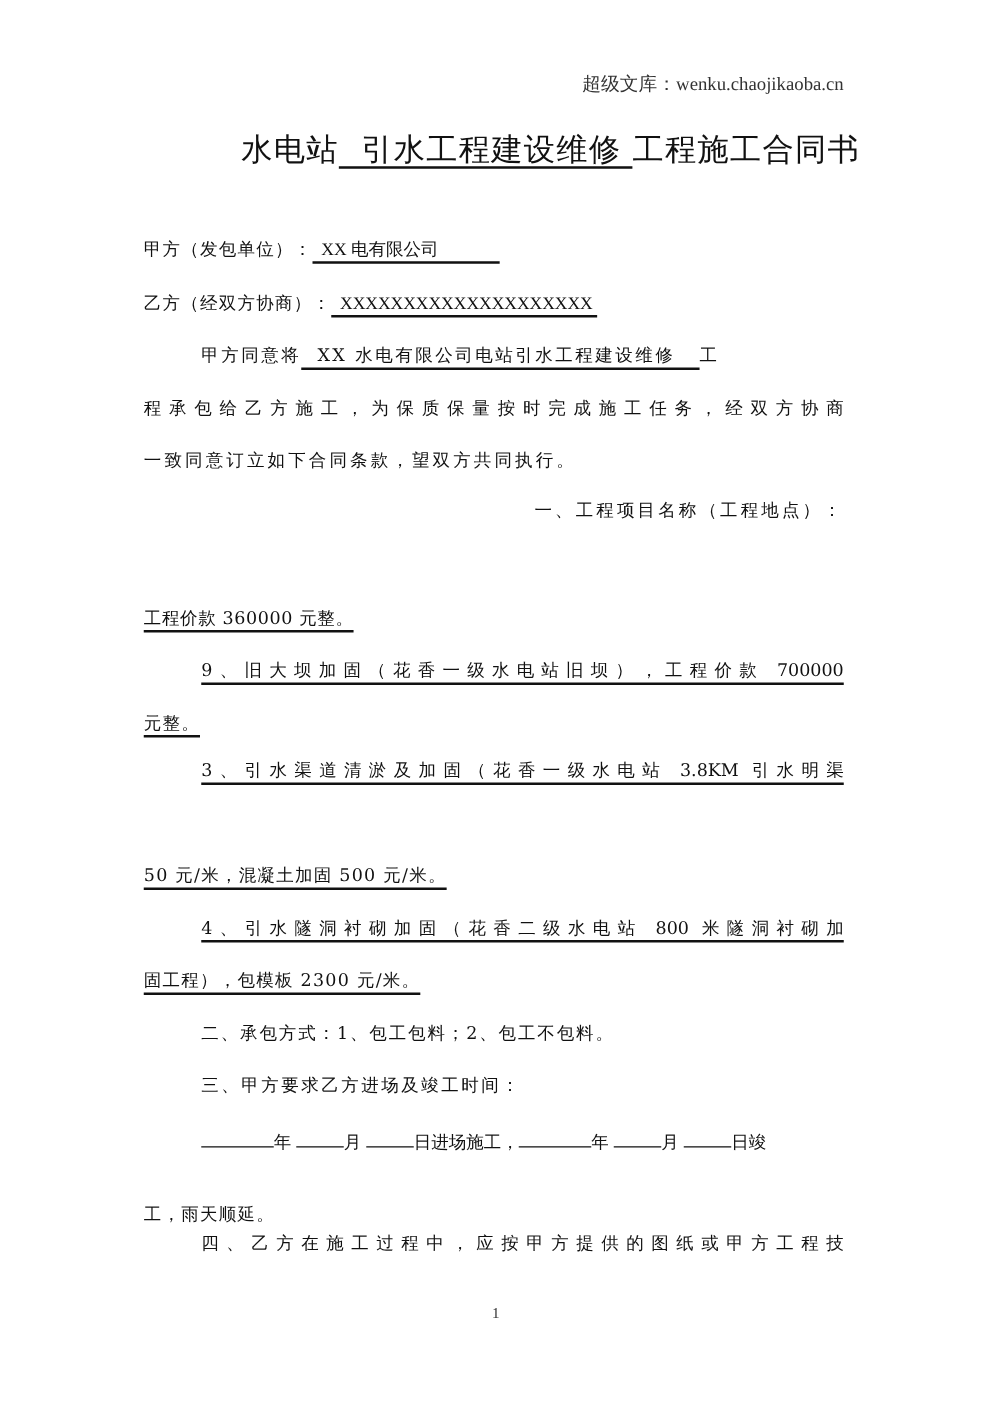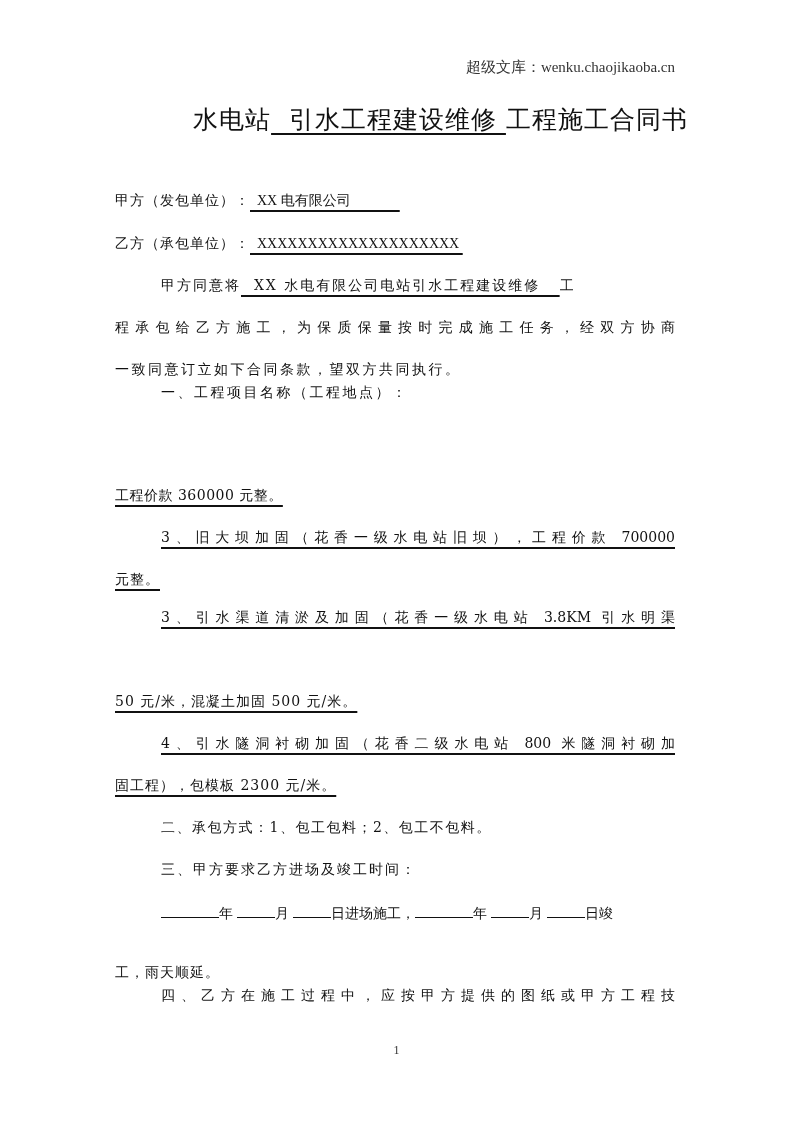--- a/index.html
+++ b/index.html
@@ -29,34 +29,34 @@
 
   <div class="title">
     <span>水电站</span><span class="u" style="white-space:pre">  引水工程建设维修 </span><span>工程施工合同书</span>
   </div>
 
   <div class="line" style="top:186px;letter-spacing:1px;">
     <span>甲方（发包单位）：</span><span class="u latin" style="white-space:pre;display:inline-block;width:292px;">  XX 电有限公司              </span>
   </div>
 
   <div class="line" style="top:229px;letter-spacing:1px;">
-    <span>乙方（承包单位）：</span><span class="u latin" style="white-space:pre;display:inline-block;width:305px;">  XXXXXXXXXXXXXXXXXXXX </span>
+    <span>乙方（经双方协商）：</span><span class="u latin" style="white-space:pre;display:inline-block;width:305px;">  XXXXXXXXXXXXXXXXXXXX </span>
   </div>
 
   <div class="line" style="top:271px;padding-left:46px;width:514px;letter-spacing:2px;">
     <span>甲方同意将</span><span class="u" style="white-space:pre">  XX 水电有限公司电站引水工程建设维修   </span><span>工</span>
   </div>
   <div class="line" style="top:355px;letter-spacing:2.5px;">一致同意订立如下合同条款，望双方共同执行。</div>
   <div class="line justify" style="top:313px;">程承包给乙方施工，为保质保量按时完成施工任务，经双方协商</div>
 
-  <div class="line" style="top:378px;padding-left:46px;width:514px;letter-spacing:2.5px;">一、工程项目名称（工程地点）：</div>
+  <div class="line" style="top:395px;padding-left:46px;width:514px;letter-spacing:2.5px;text-align:right;">一、工程项目名称（工程地点）：</div>
 
   <div class="line" style="top:481px;letter-spacing:0.5px;"><span class="u">工程价款 360000 元整。</span></div>
 
-  <div class="line justify" style="top:523px;padding-left:46px;width:514px;"><span class="u">3、旧大坝加固（花香一级水电站旧坝），工程价款 700000</span></div>
+  <div class="line justify" style="top:523px;padding-left:46px;width:514px;"><span class="u">9、旧大坝加固（花香一级水电站旧坝），工程价款 700000</span></div>
   <div class="line" style="top:565px;letter-spacing:1px;"><span class="u">元整。</span></div>
 
   <div class="line justify" style="top:603px;padding-left:46px;width:514px;"><span class="u">3、引水渠道清淤及加固（花香一级水电站 3.8KM 引水明渠</span></div>
   <div class="line" style="top:687px;letter-spacing:1px;"><span class="u">50 元/米，混凝土加固 500 元/米。</span></div>
 
   <div class="line justify" style="top:729px;padding-left:46px;width:514px;"><span class="u">4、引水隧洞衬砌加固（花香二级水电站 800 米隧洞衬砌加</span></div>
   <div class="line" style="top:771px;letter-spacing:1px;"><span class="u">固工程），包模板 2300 元/米。</span></div>
 
   <div class="line" style="top:813px;padding-left:46px;width:514px;letter-spacing:1.5px;">二、承包方式：1、包工包料；2、包工不包料。</div>
 

